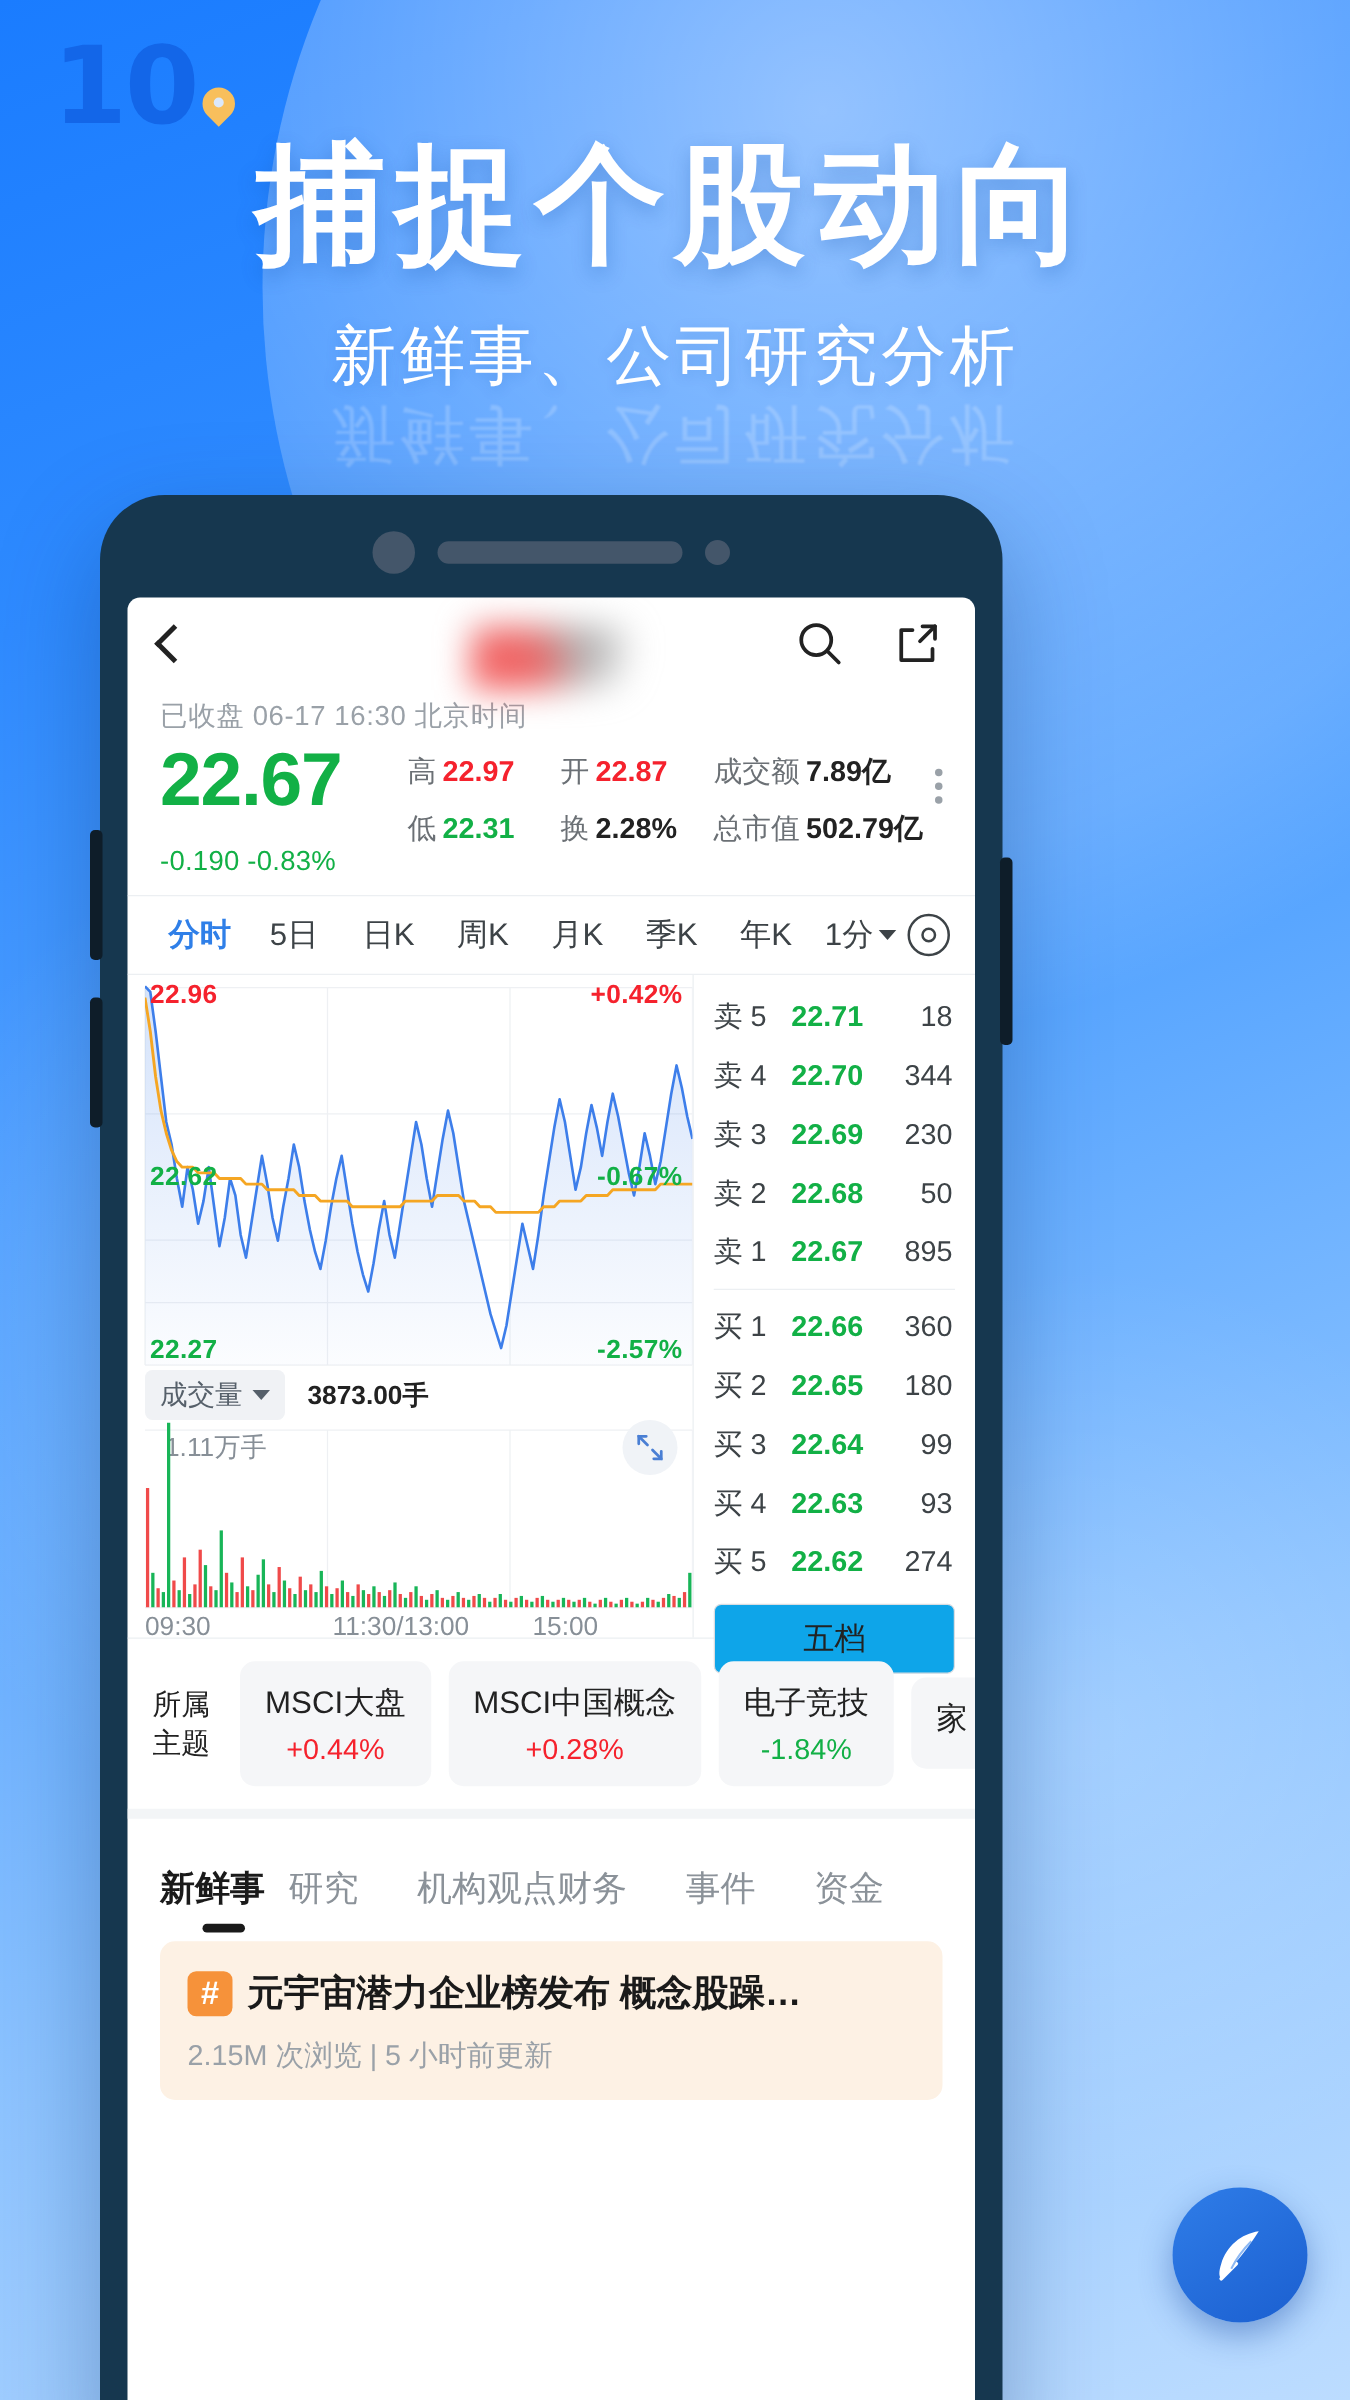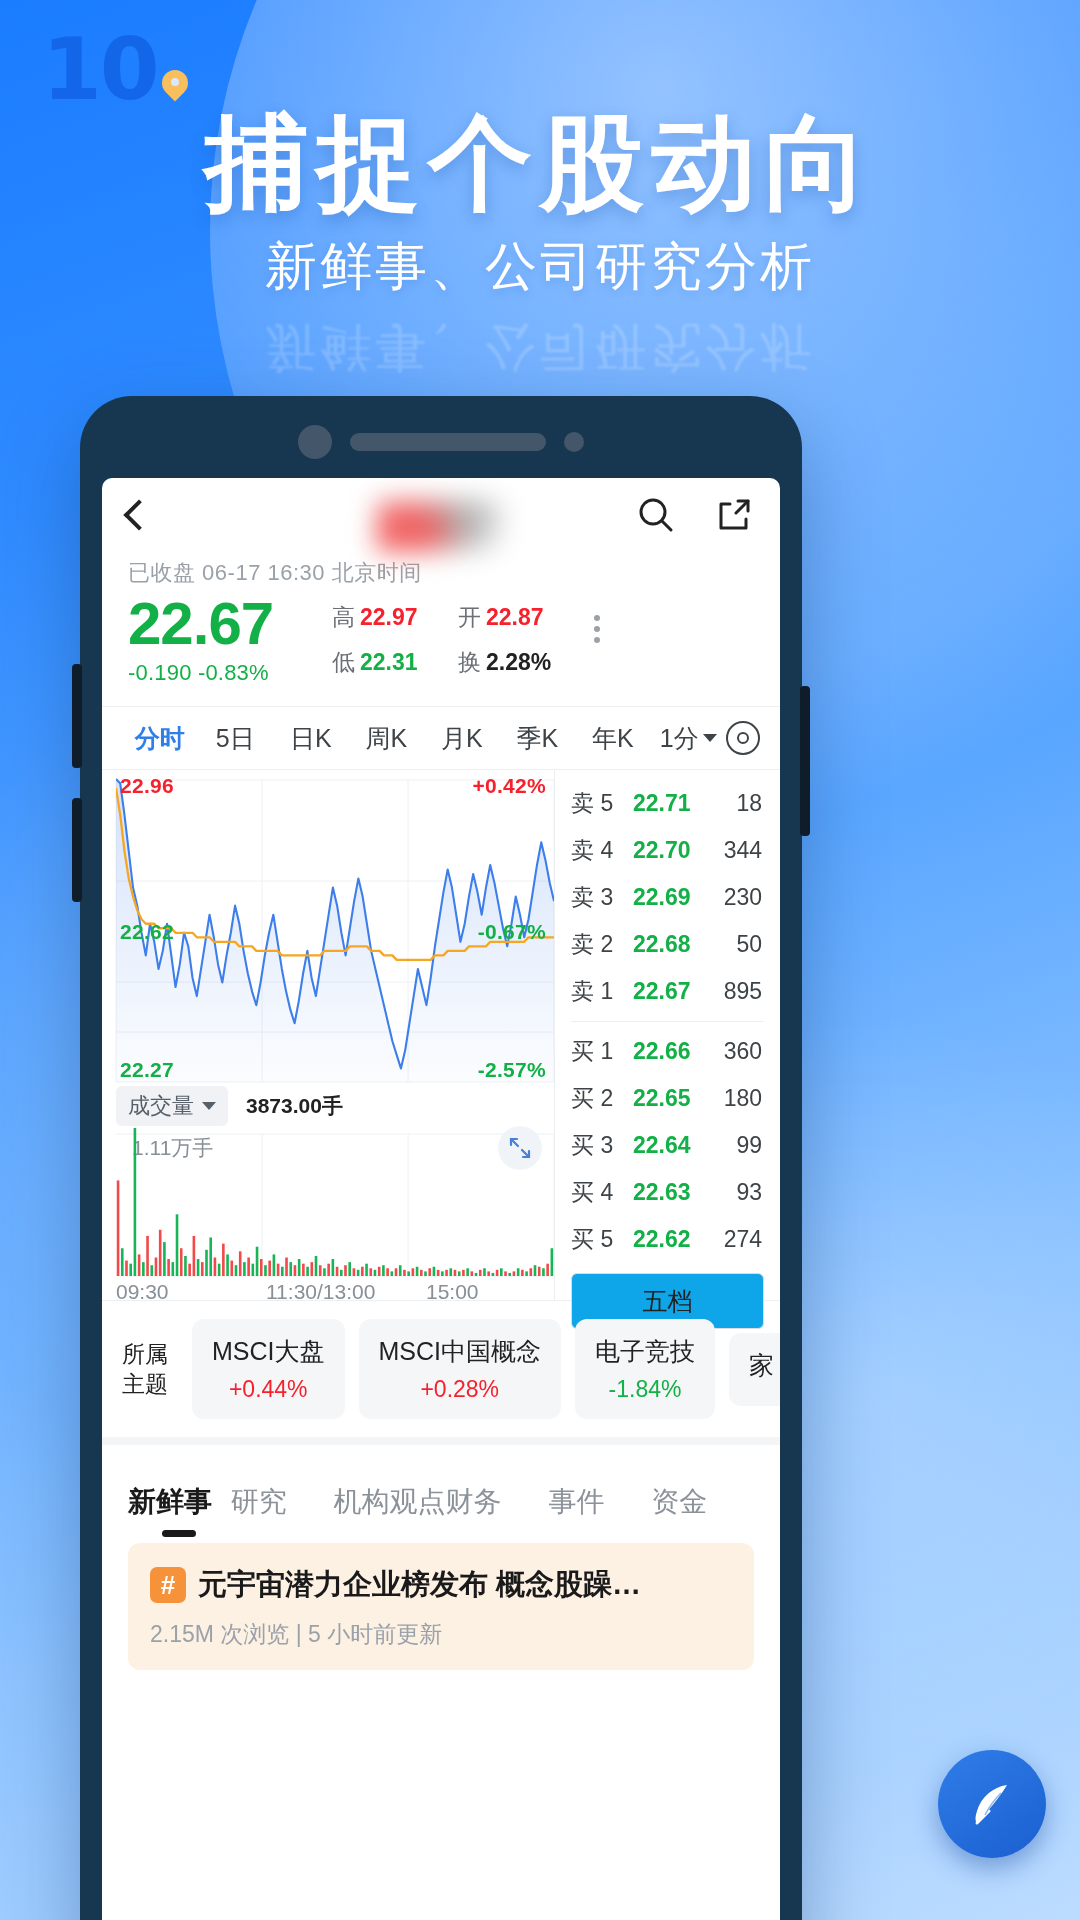--- a/index.html
+++ b/index.html
@@ -63,21 +63,21 @@
     position:absolute; top:105px; left:0; right:0;
     text-align:center; z-index:4;
     color:#ffffff;
     font-size:104px; font-weight:bold;
     letter-spacing:8px;
     line-height:1.12;
     text-shadow:0 6px 16px rgba(16,80,170,.30);
     font-family:"DejaVu Sans",sans-serif;
   }
   .subheadline{
-    position:absolute; top:232px; left:0; right:0;
+    position:absolute; top:250px; left:0; right:0;
     text-align:center; z-index:4;
     color:#ffffff;
     font-size:52px; letter-spacing:3px;
     text-shadow:0 3px 10px rgba(16,80,170,.20);
   }
   .reflection{
     position:absolute; top:312px; left:0; right:0;
     text-align:center; z-index:3;
     color:rgba(255,255,255,.20);
     font-size:52px; letter-spacing:3px;
@@ -134,21 +134,21 @@
   }
   .nav-actions{margin-left:auto;display:flex;align-items:center;gap:38px;}
   .icon-btn{cursor:pointer;display:flex;align-items:center;justify-content:center;}
 
   
   .quote{padding:6px 26px 14px 26px;}
   .quote-status{font-size:22px;color:#9aa1a8;letter-spacing:.5px;}
   .quote-row{display:flex;align-items:flex-start;margin-top:4px;}
   .price-col{width:204px;}
   .price-main{font-size:60px;font-weight:bold;color:#12b046;line-height:1.06;letter-spacing:-1px;}
-  .price-sub{font-size:22px;color:#12b046;margin-top:4px;letter-spacing:.2px;}
+  .price-sub{font-size:22px;color:#12b046;margin-top:20px;letter-spacing:.2px;}
   .stat-col{width:126px;padding-top:10px;}
   .stat-col.wide{width:auto;flex:1;}
   .stat-line{font-size:23px;color:#6b7075;margin-bottom:14px;white-space:nowrap;}
   .stat-line b{color:#222;font-weight:bold;margin-left:5px;}
   .stat-line .up{color:#f5222d;font-weight:bold;margin-left:5px;}
   .stat-line .down{color:#12b046;font-weight:bold;margin-left:5px;}
   .kebab{
     width:6px;height:6px;border-radius:50%;background:#9aa1a8;
     box-shadow:0 -11px 0 #9aa1a8, 0 11px 0 #9aa1a8;
     margin:34px 0 0 10px; cursor:pointer;
@@ -322,20 +322,28 @@
           <div class="stat-line">
             <span>低</span><span class="down">22.31</span>
           </div>
         </div>
         <div class="stat-col">
           <div class="stat-line">
             <span>开</span><span class="up">22.87</span>
           </div>
           <div class="stat-line">
             <span>换</span><b>2.28%</b>
+          </div>
+        </div>
+        <div class="stat-col wide">
+          <div class="stat-line">
+            <span>成交额</span><b>7.89亿</b>
+          </div>
+          <div class="stat-line">
+            <span>总市值</span><b>502.79亿</b>
           </div>
         </div>
         <div class="kebab"></div>
       </div>
     </div>
     <div class="divider"></div>
 
     <div class="chart-tabs">
       <div class="ct active">分时</div>
       <div class="ct">5日</div>

